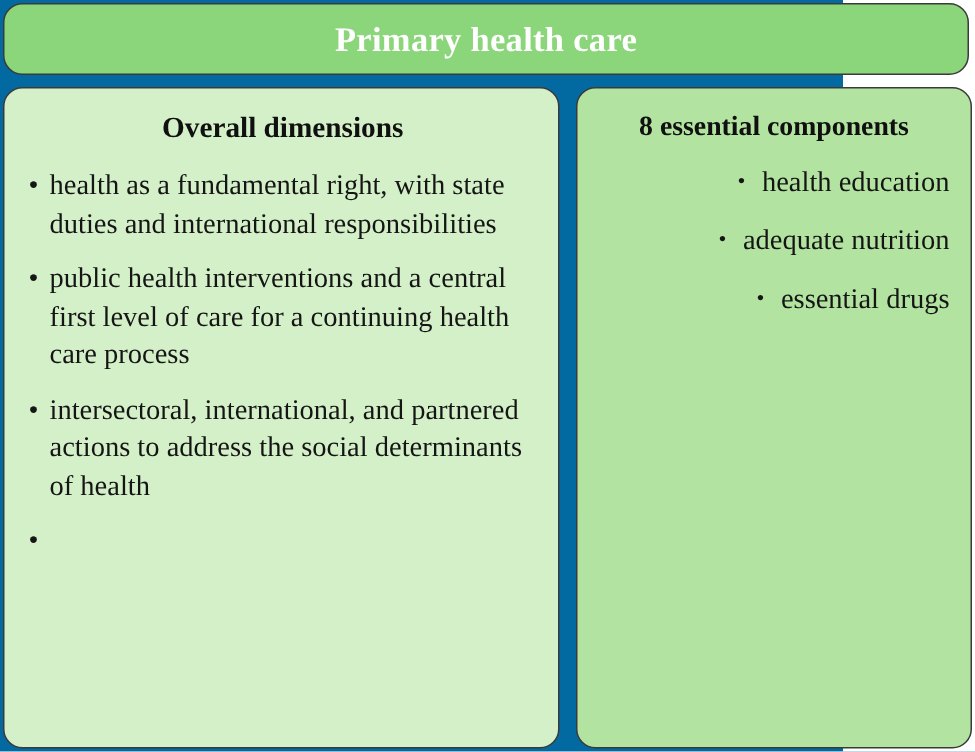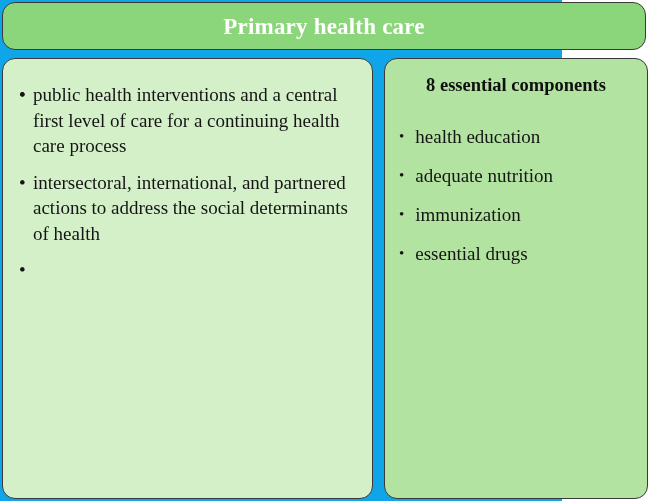--- a/index.html
+++ b/index.html
@@ -11,21 +11,21 @@
     width: 650px;
     height: 501px;
     font-family: "Liberation Serif", "DejaVu Serif", serif;
     color: #151515;
     overflow: hidden;
   }
   #diagram {
     position: relative;
     width: 562px;
     height: 501px;
-    background: #0ea5e9;
+    background: #0369a1;
     box-sizing: border-box;
     padding-left: 30px;
   }
 
   
   .banner {
     position: absolute;
     left: 2px;
     top: 2px;
     width: 644px;
@@ -75,21 +75,21 @@
   .panel-heading {
     text-align: center;
     font-weight: bold;
     font-size: 19.5px;
     line-height: 1.2;
     margin: 3px 0 14px 0;
     color: #101010;
   }
   .panel-right .panel-heading {
     font-size: 18.5px;
-    margin-bottom: 27px;
+    margin-bottom: 12px;
   }
 
   
   .dim-list {
     list-style: none;
     margin: 0;
     padding: 0;
   }
   .dim-item {
     position: relative;
@@ -110,44 +110,46 @@
 
   
   .comp-list {
     list-style: none;
     margin: 0;
     padding: 0;
   }
   .comp-item {
     font-size: 19px;
     line-height: 26px;
-    text-align: left;
+    text-align: right;
     margin: 0 0 12px 0;
     padding: 0 4px;
   }
   .comp-item:last-child { margin-bottom: 0; }
   .comp-item .dot {
     font-size: 15px;
     vertical-align: 2px;
     margin-right: 11px;
   }
 </style>
 </head>
 <body>
 
 <div id="diagram">
 
   <div class="banner">
     <div class="banner-title">Primary health care</div>
   </div>
 
   <div class="panel panel-left">
+    <div class="panel-heading">Overall dimensions</div>
     <ul class="dim-list">
       <li class="dim-item">
         <span class="dot">•</span>
+        <span>health as a fundamental right, with state duties and international responsibilities</span>
       </li>
       <li class="dim-item">
         <span class="dot">•</span>
         <span>public health interventions and a central first level of care for a continuing health care process</span>
       </li>
       <li class="dim-item">
         <span class="dot">•</span>
         <span>intersectoral, international, and partnered actions to address the social determinants of health</span>
       </li>
       <li class="dim-item">
@@ -159,21 +161,18 @@
   <div class="panel panel-right">
     <div class="panel-heading">8 essential components</div>
     <ul class="comp-list">
       <li class="comp-item">
         <span class="dot">•</span><span>health education</span>
       </li>
       <li class="comp-item">
         <span class="dot">•</span><span>adequate nutrition</span>
       </li>
       <li class="comp-item">
-        <span class="dot">•</span><span>immunization</span>
-      </li>
-      <li class="comp-item">
         <span class="dot">•</span><span>essential drugs</span>
       </li>
     </ul>
   </div>
 
 </div>
 
 </body></html>

